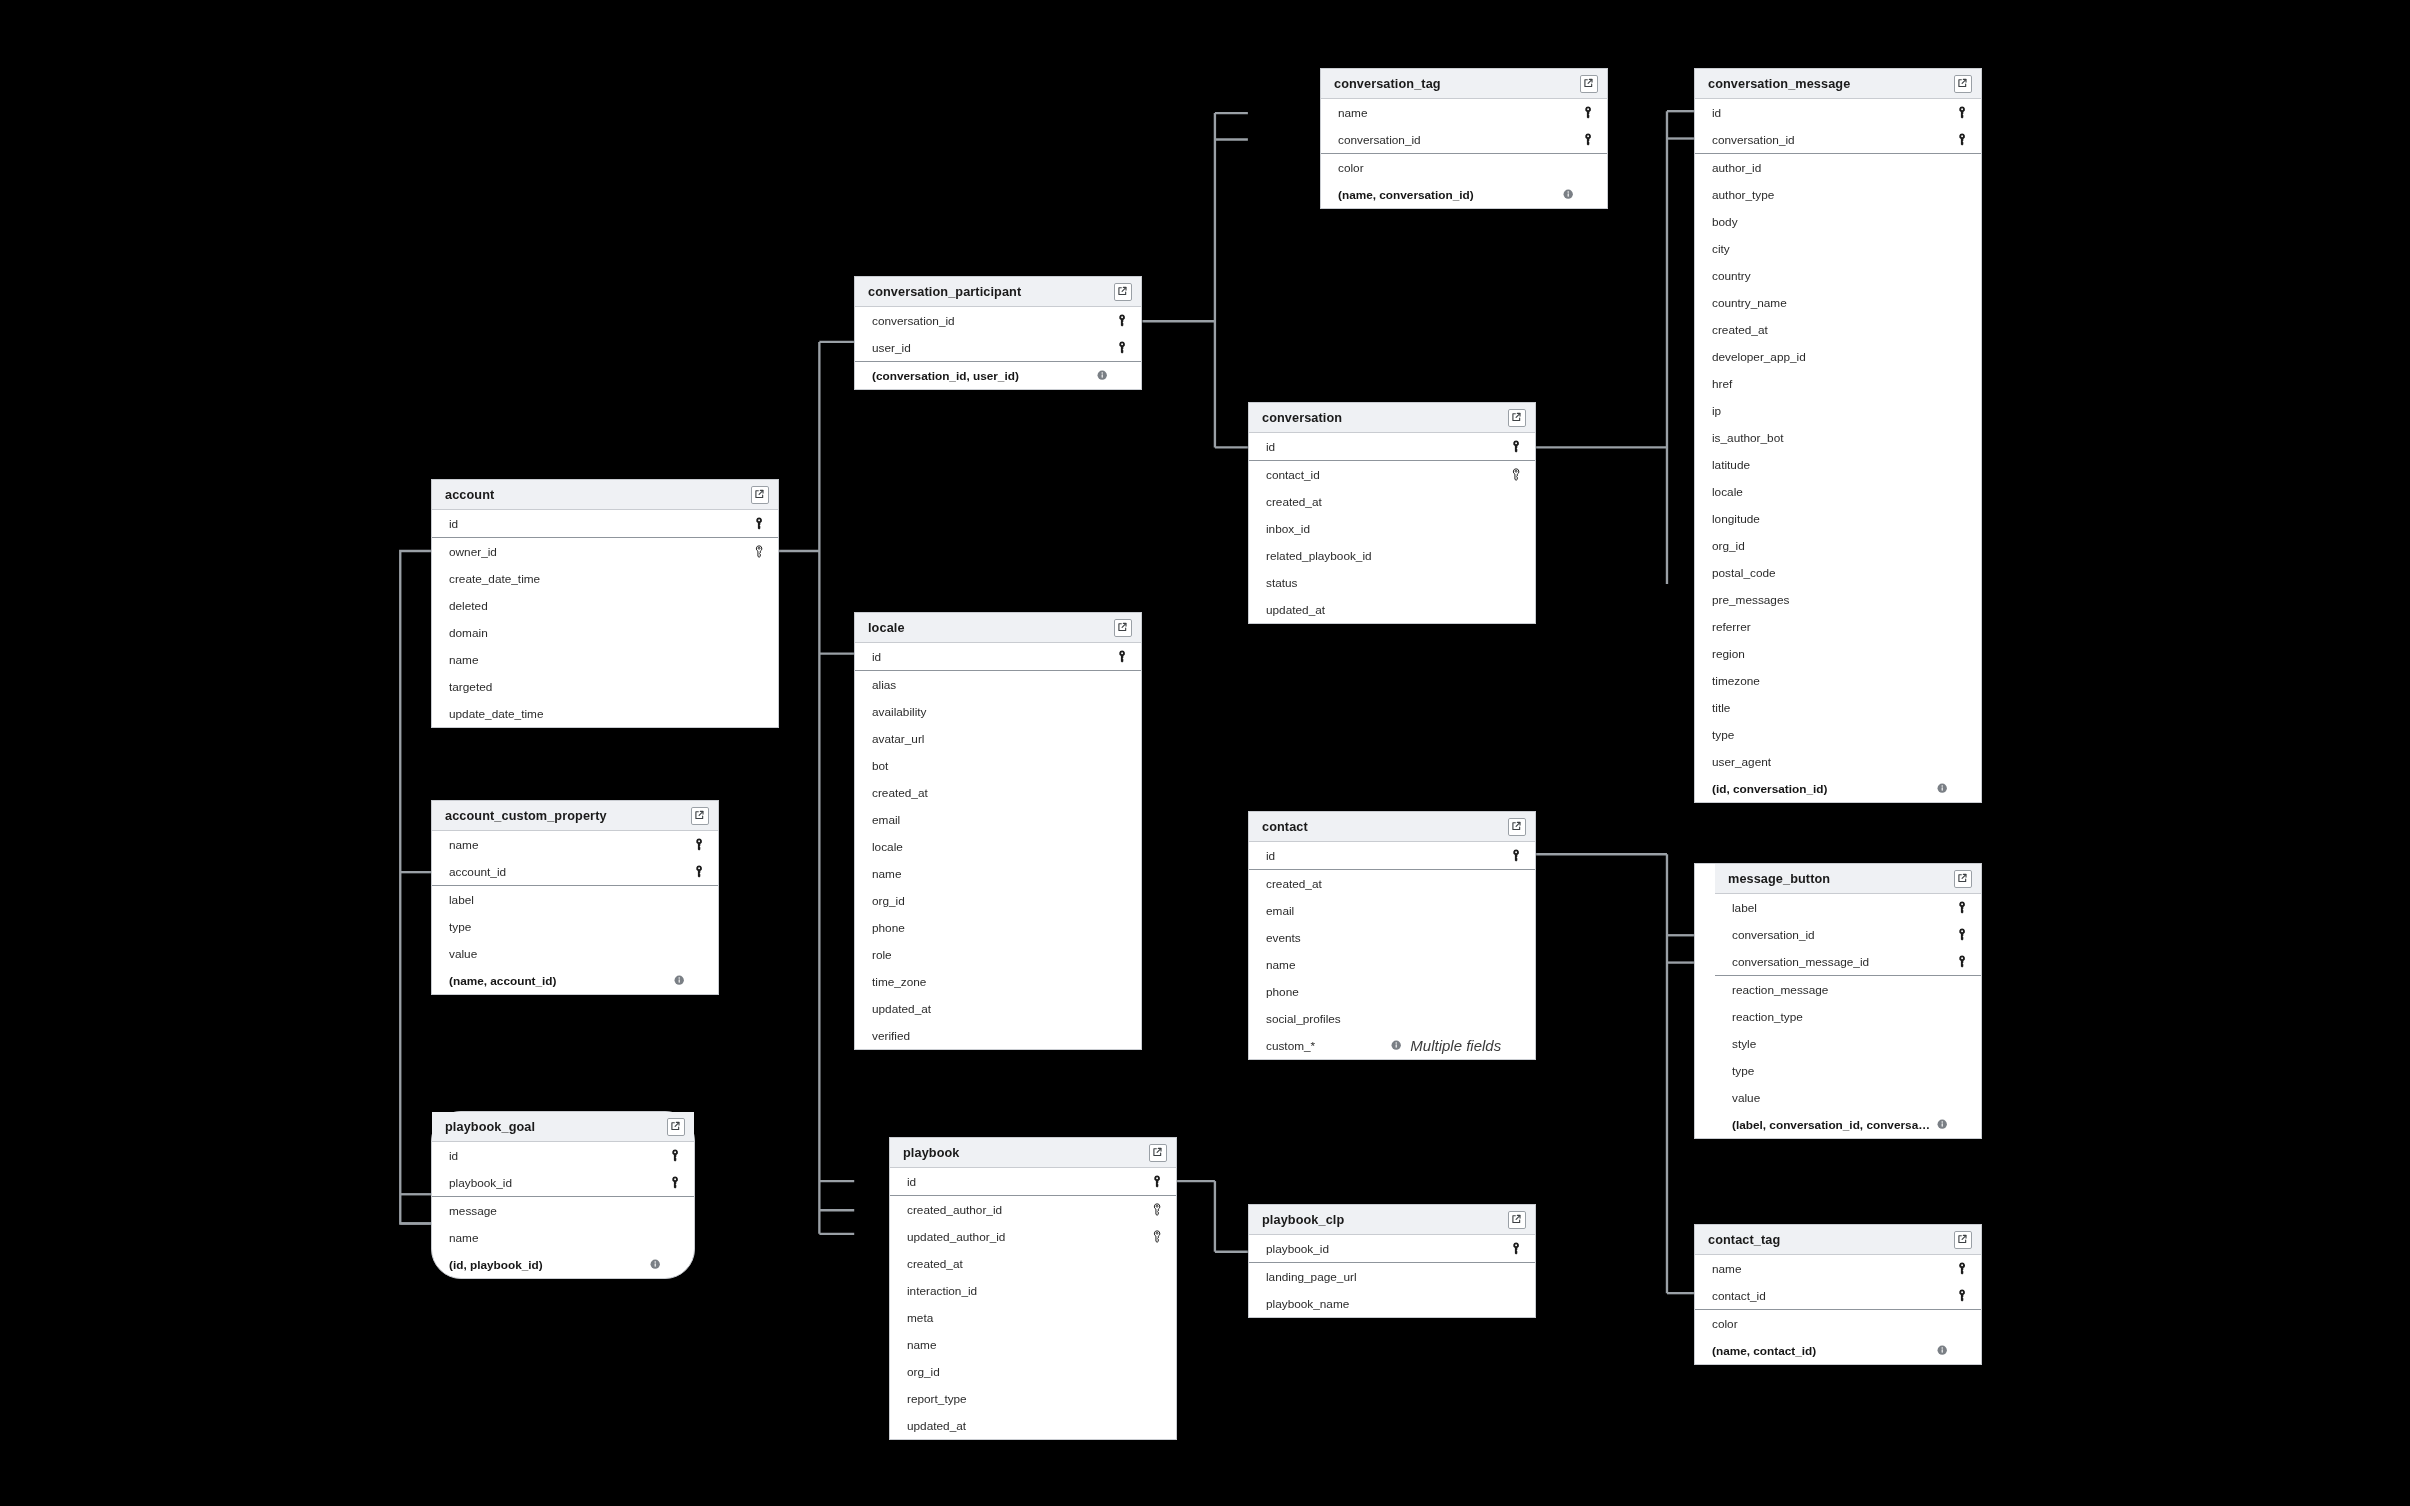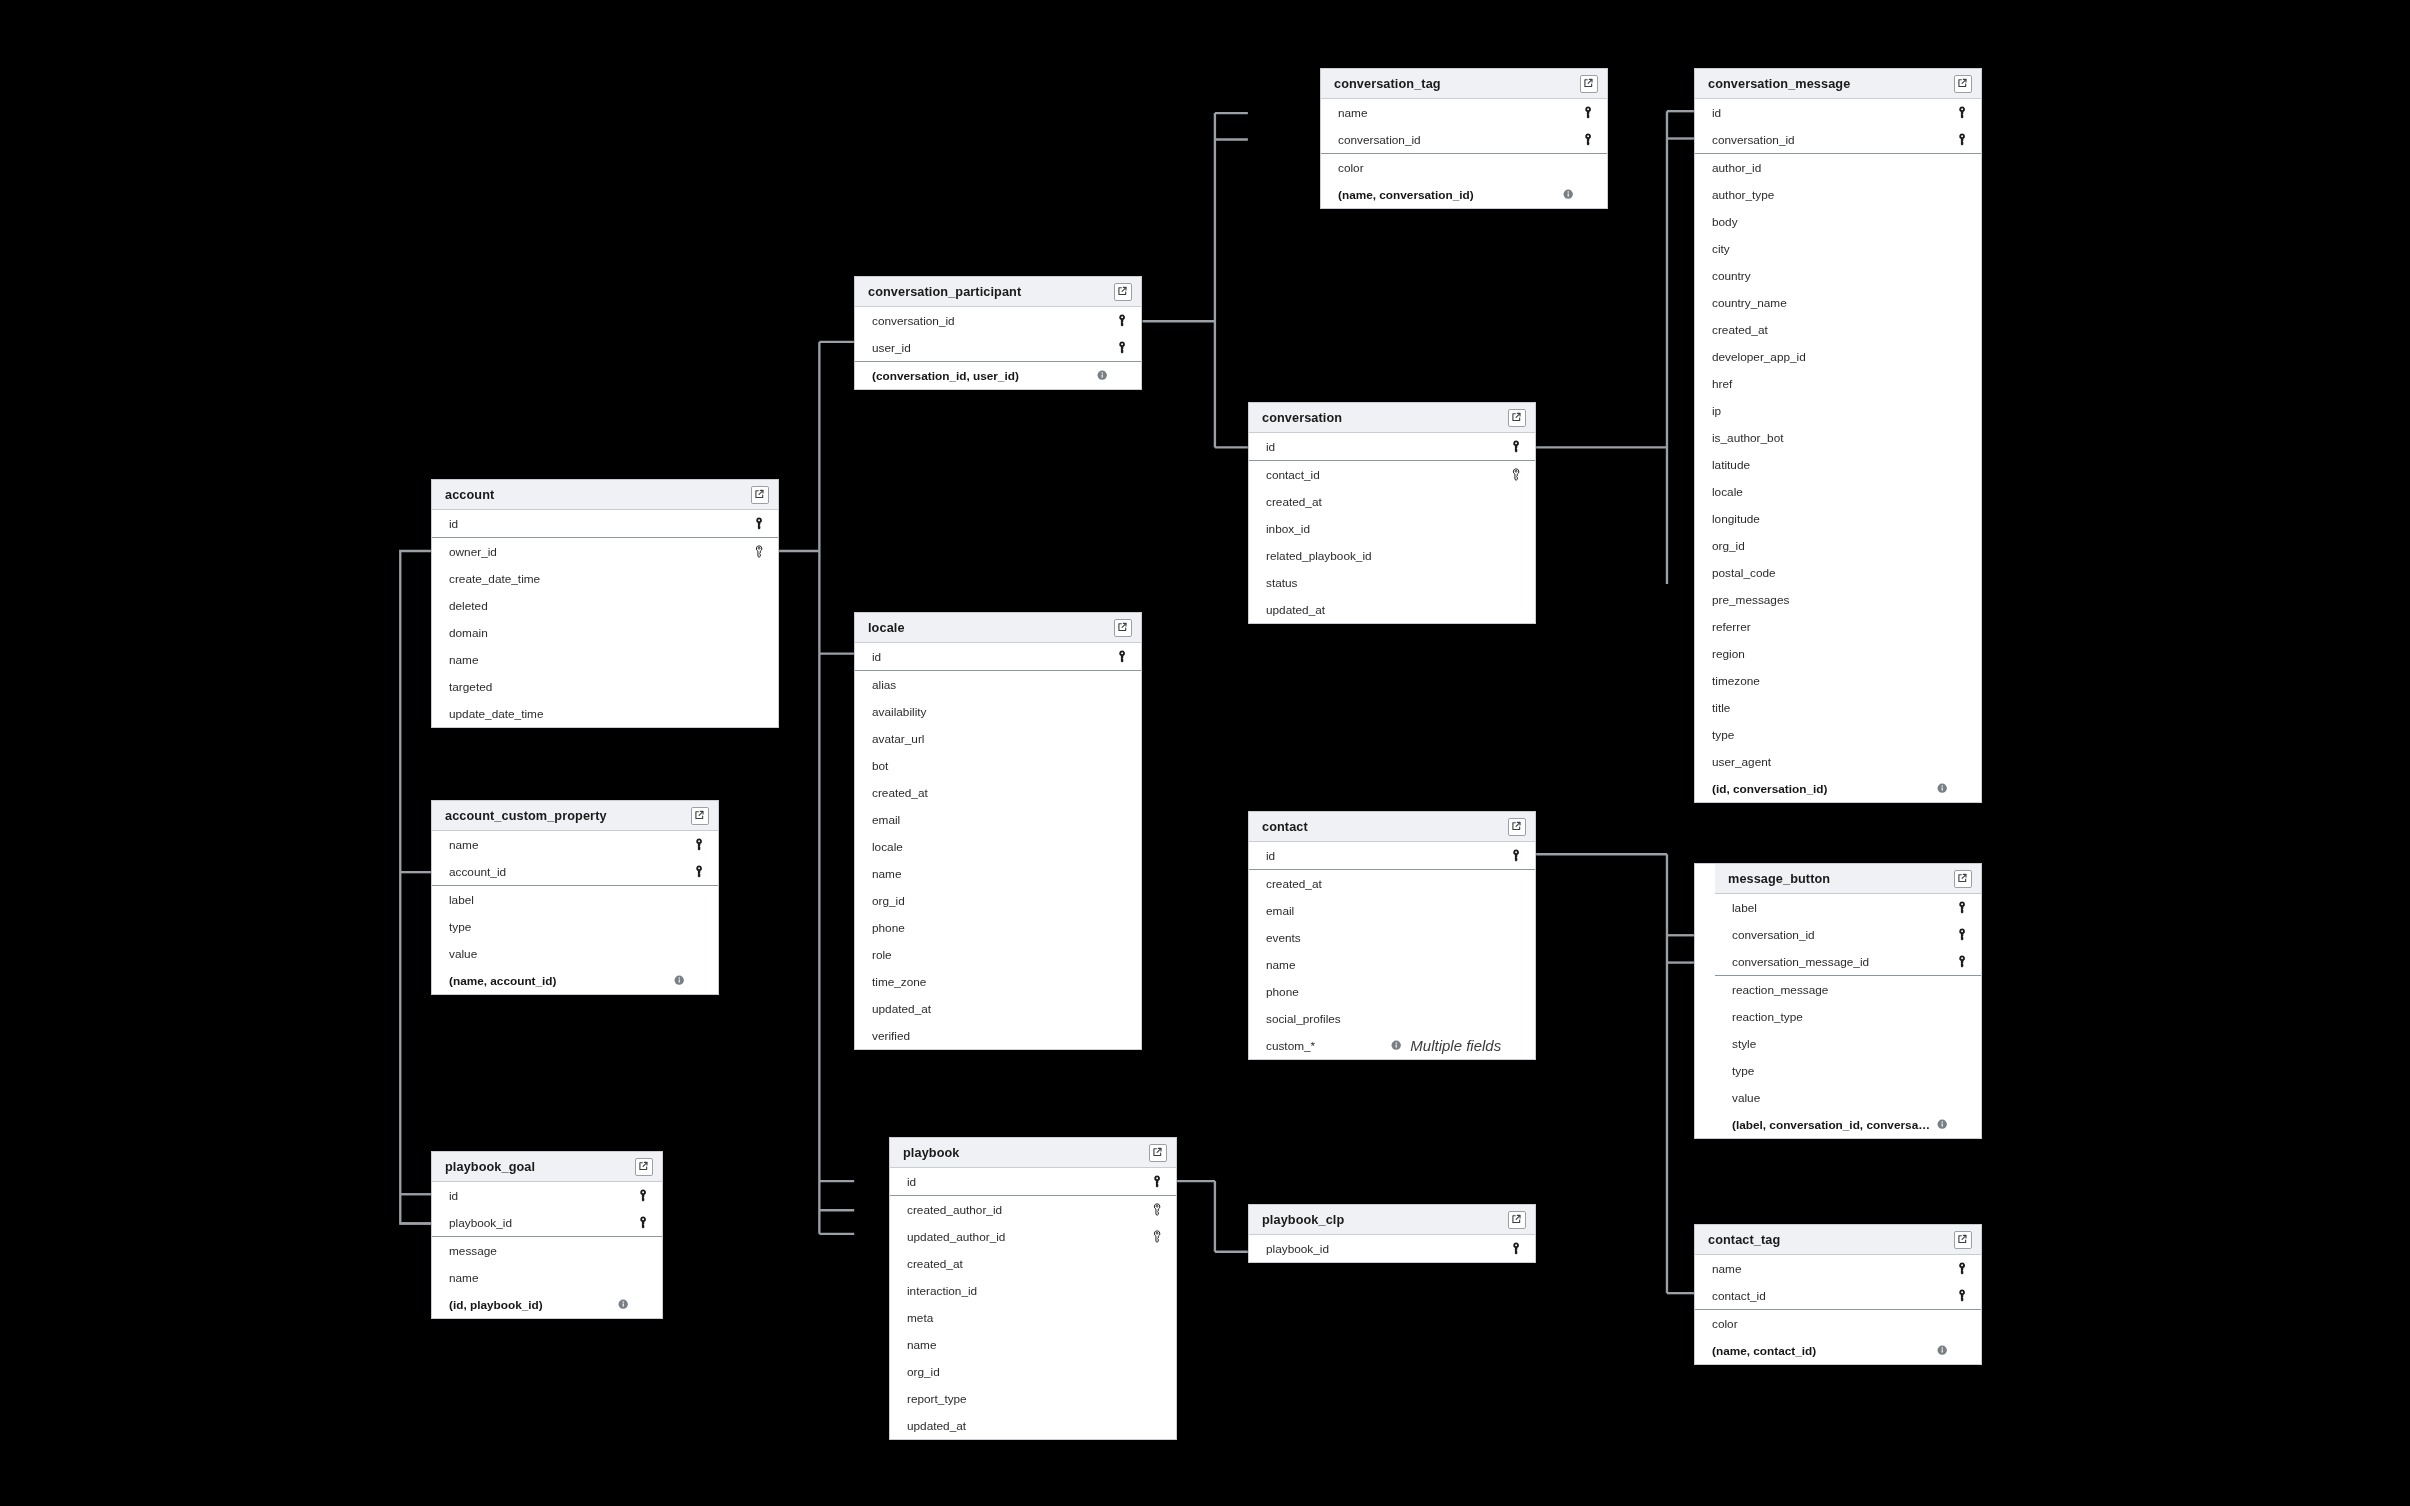--- a/index.html
+++ b/index.html
@@ -767,21 +767,21 @@
             <svg width="10.4" height="10.4" viewBox="0 0 12 12">
               <circle cx="6" cy="6" r="5.4" fill="#7a7f85"></circle>
               <rect x="5.35" y="5" width="1.3" height="4" rx="0.5" fill="#ffffff"></rect>
               <circle cx="6" cy="3.4" r="0.85" fill="#ffffff"></circle>
             </svg>
           </span>
           <span class="icon-slot"></span>
         </div>
       </div>
     </div>
-    <div class="tbl" style="left: 431px; top: 1151px; width: 232px;">
+    <div class="tbl" style="left: 431px; top: 1111px; width: 264px; border-radius: 30px;">
       <div class="tbl-head">
         <span class="tbl-title">playbook_goal</span>
         <span class="ext-btn">
           <svg width="10.4" height="10.4" viewBox="0 0 12 12" fill="none" stroke="#3c4043" stroke-width="1.3" stroke-linecap="round" stroke-linejoin="round">
             <path d="M5 2H2.2v7.8H10V7"></path>
             <path d="M7.3 1.6H10.4V4.7"></path>
             <path d="M10.2 1.8L5.9 6.1"></path>
           </svg>
         </span>
       </div>
@@ -913,20 +913,30 @@
         <div class="row">
           <span class="row-label">playbook_id</span>
           <span class="icon-slot">
             <svg width="12.2" height="13" viewBox="0 0 13 14">
               <path d="M6.5 0.6a3.1 3.1 0 0 0-1.3 5.92V12.3l1.3 1.1 1.3-1.1V9.9l-.75-.7.75-.72V6.52A3.1 3.1 0 0 0 6.5 0.6z" fill="#1c1c1c"></path>
               <circle cx="6.5" cy="3.5" r="1.05" fill="#ffffff"></circle>
             </svg>
           </span>
         </div>
       </div>
+      <div class="key-group">
+        <div class="row">
+          <span class="row-label">landing_page_url</span>
+          <span class="icon-slot"></span>
+        </div>
+        <div class="row">
+          <span class="row-label">playbook_name</span>
+          <span class="icon-slot"></span>
+        </div>
+      </div>
     </div>
     <div class="tbl" style="left: 1694px; top: 1224px; width: 288px;">
       <div class="tbl-head">
         <span class="tbl-title">contact_tag</span>
         <span class="ext-btn">
           <svg width="10.4" height="10.4" viewBox="0 0 12 12" fill="none" stroke="#3c4043" stroke-width="1.3" stroke-linecap="round" stroke-linejoin="round">
             <path d="M5 2H2.2v7.8H10V7"></path>
             <path d="M7.3 1.6H10.4V4.7"></path>
             <path d="M10.2 1.8L5.9 6.1"></path>
           </svg>

